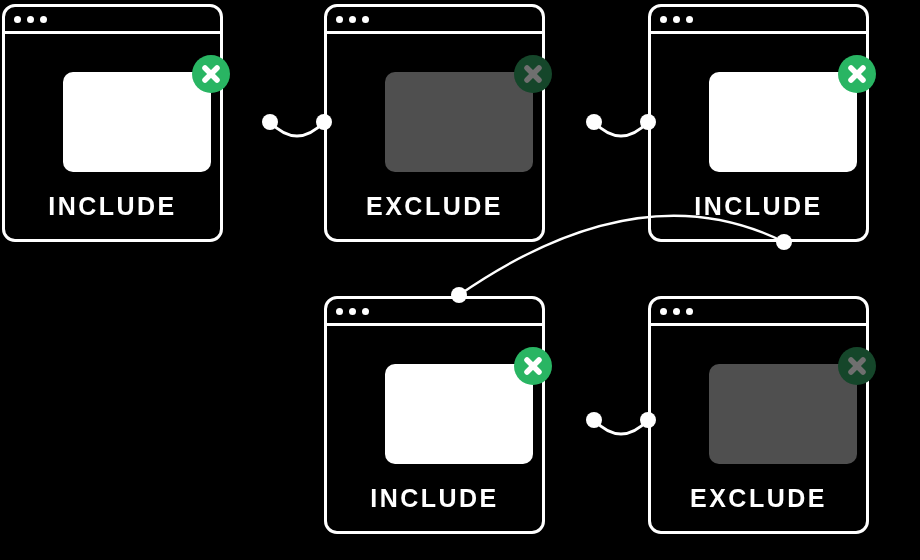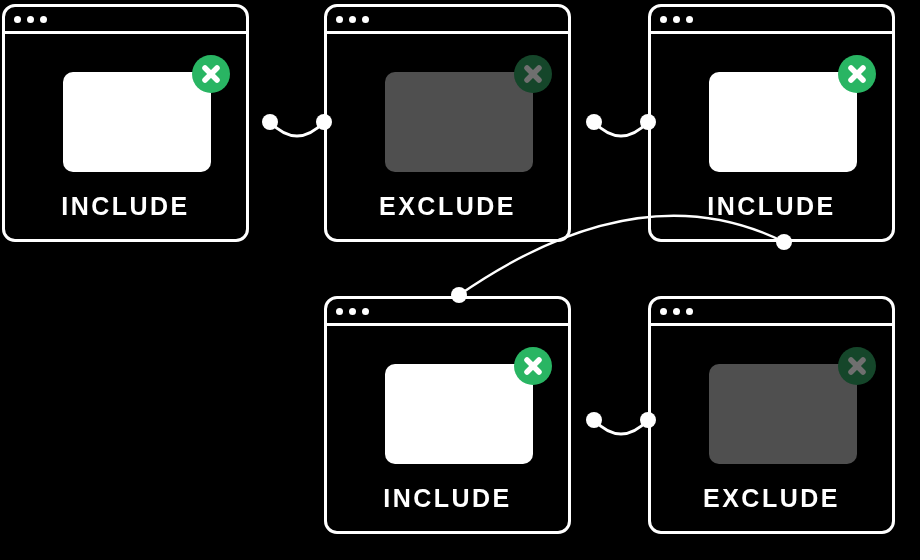--- a/index.html
+++ b/index.html
@@ -13,21 +13,21 @@
   }
   .canvas {
     position: relative;
     width: 920px;
     height: 560px;
     background: var(--background, #000);
   }
   
   .window {
     position: absolute;
-    width: 247px;
+    width: 221px;
     height: 238px;
     box-sizing: border-box;
     background: var(--background, #000);
     border: 3px solid var(--window-border, #fff);
     border-radius: 13px;
   }
   .titlebar {
     height: 24px;
     border-bottom: 3px solid var(--window-border, #fff);
     display: flex;

